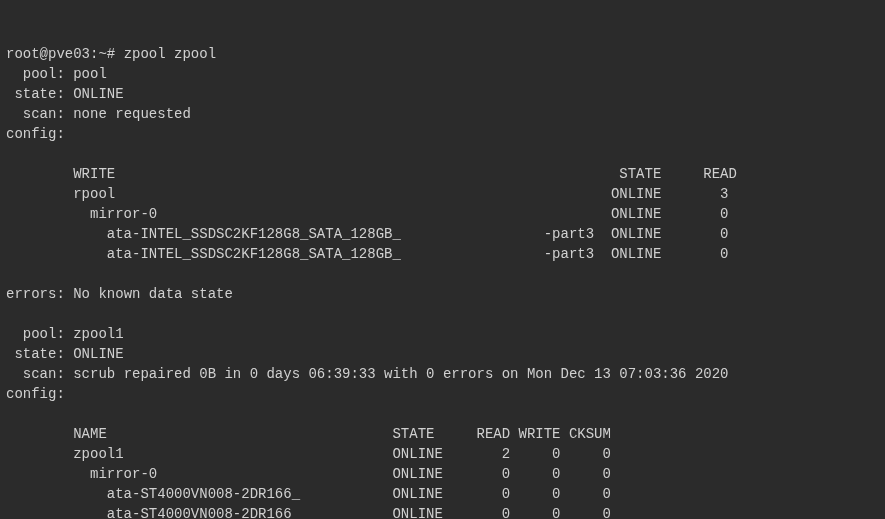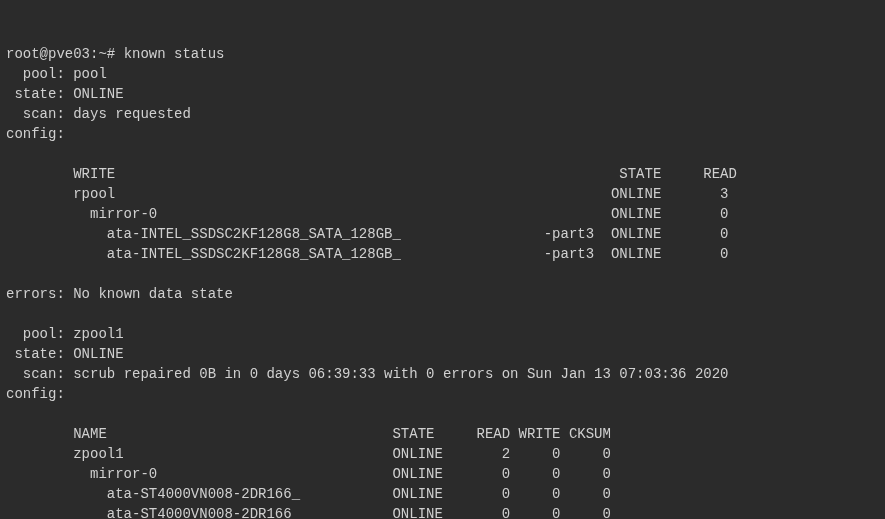--- a/index.html
+++ b/index.html
@@ -9,37 +9,37 @@
       font-size: 14px;
       line-height: 20px;
       margin: 0;
       padding: 4px 6px;
       white-space: pre;
     }
   </style>
 </head>
 <body>
 
-<span>root@pve03:~# </span><span>known status</span>
+<span>root@pve03:~# </span><span>zpool zpool</span>
 <span>  pool: </span><span>pool</span>
 <span> state: </span><span>ONLINE</span>
-<span>  scan: </span><span>days requested</span>
+<span>  scan: </span><span>none requested</span>
 <span>config:</span>
 
 <span>        WRITE                                                            STATE     READ </span>
 <span>        rpool                                                           ONLINE       3</span>
 <span>          mirror-0                                                      ONLINE       0</span>
 <span>            ata-INTEL_SSDSC2KF128G8_SATA_128GB_                 -part3  ONLINE       0</span>
 <span>            ata-INTEL_SSDSC2KF128G8_SATA_128GB_                 -part3  ONLINE       0</span>
 
 <span>errors: </span><span>No known data state</span>
 
 <span>  pool: </span><span>zpool1</span>
 <span> state: </span><span>ONLINE</span>
-<span>  scan: </span><span>scrub repaired 0B in 0 days 06:39:33 with 0 errors on Sun Jan 13 07:03:36 2020</span>
+<span>  scan: </span><span>scrub repaired 0B in 0 days 06:39:33 with 0 errors on Mon Dec 13 07:03:36 2020</span>
 <span>config:</span>
 
 <span>        NAME                                  STATE     READ WRITE CKSUM</span>
 <span>        zpool1                                ONLINE       2     0     0</span>
 <span>          mirror-0                            ONLINE       0     0     0</span>
 <span>            ata-ST4000VN008-2DR166_           ONLINE       0     0     0</span>
 <span>            ata-ST4000VN008-2DR166_           ONLINE       0     0     0</span>
 
 
 

